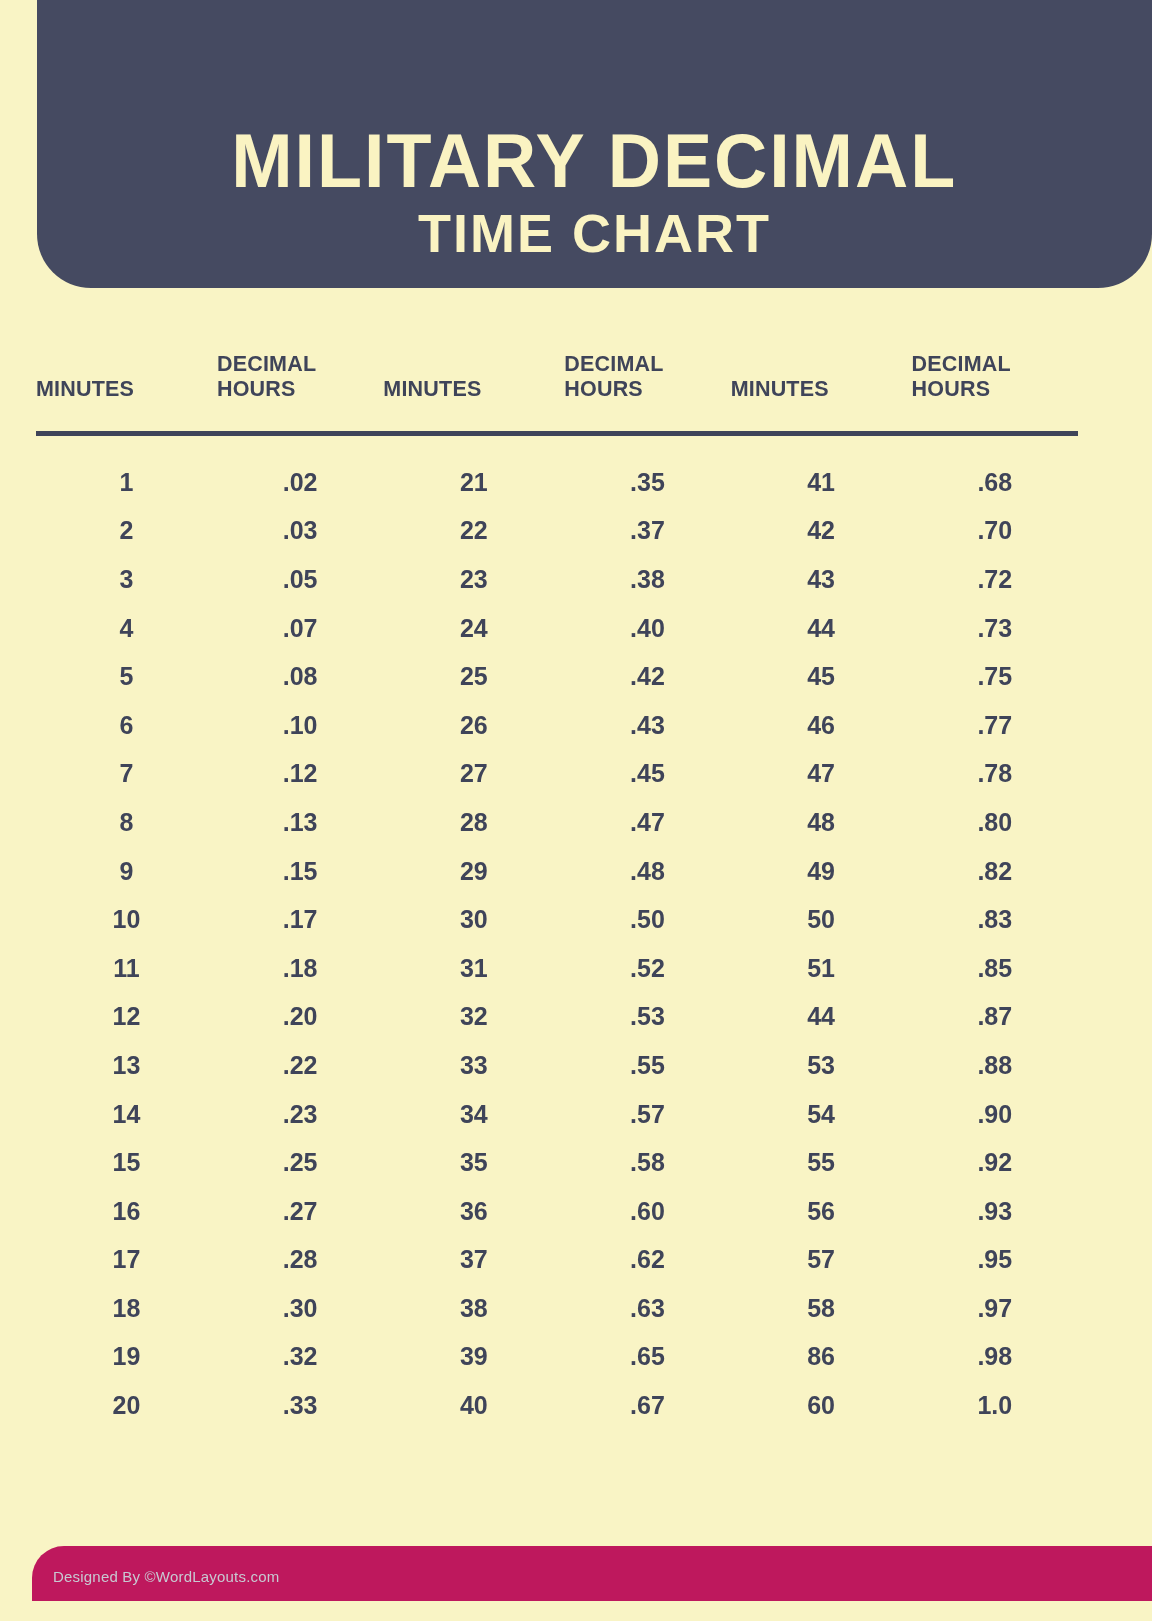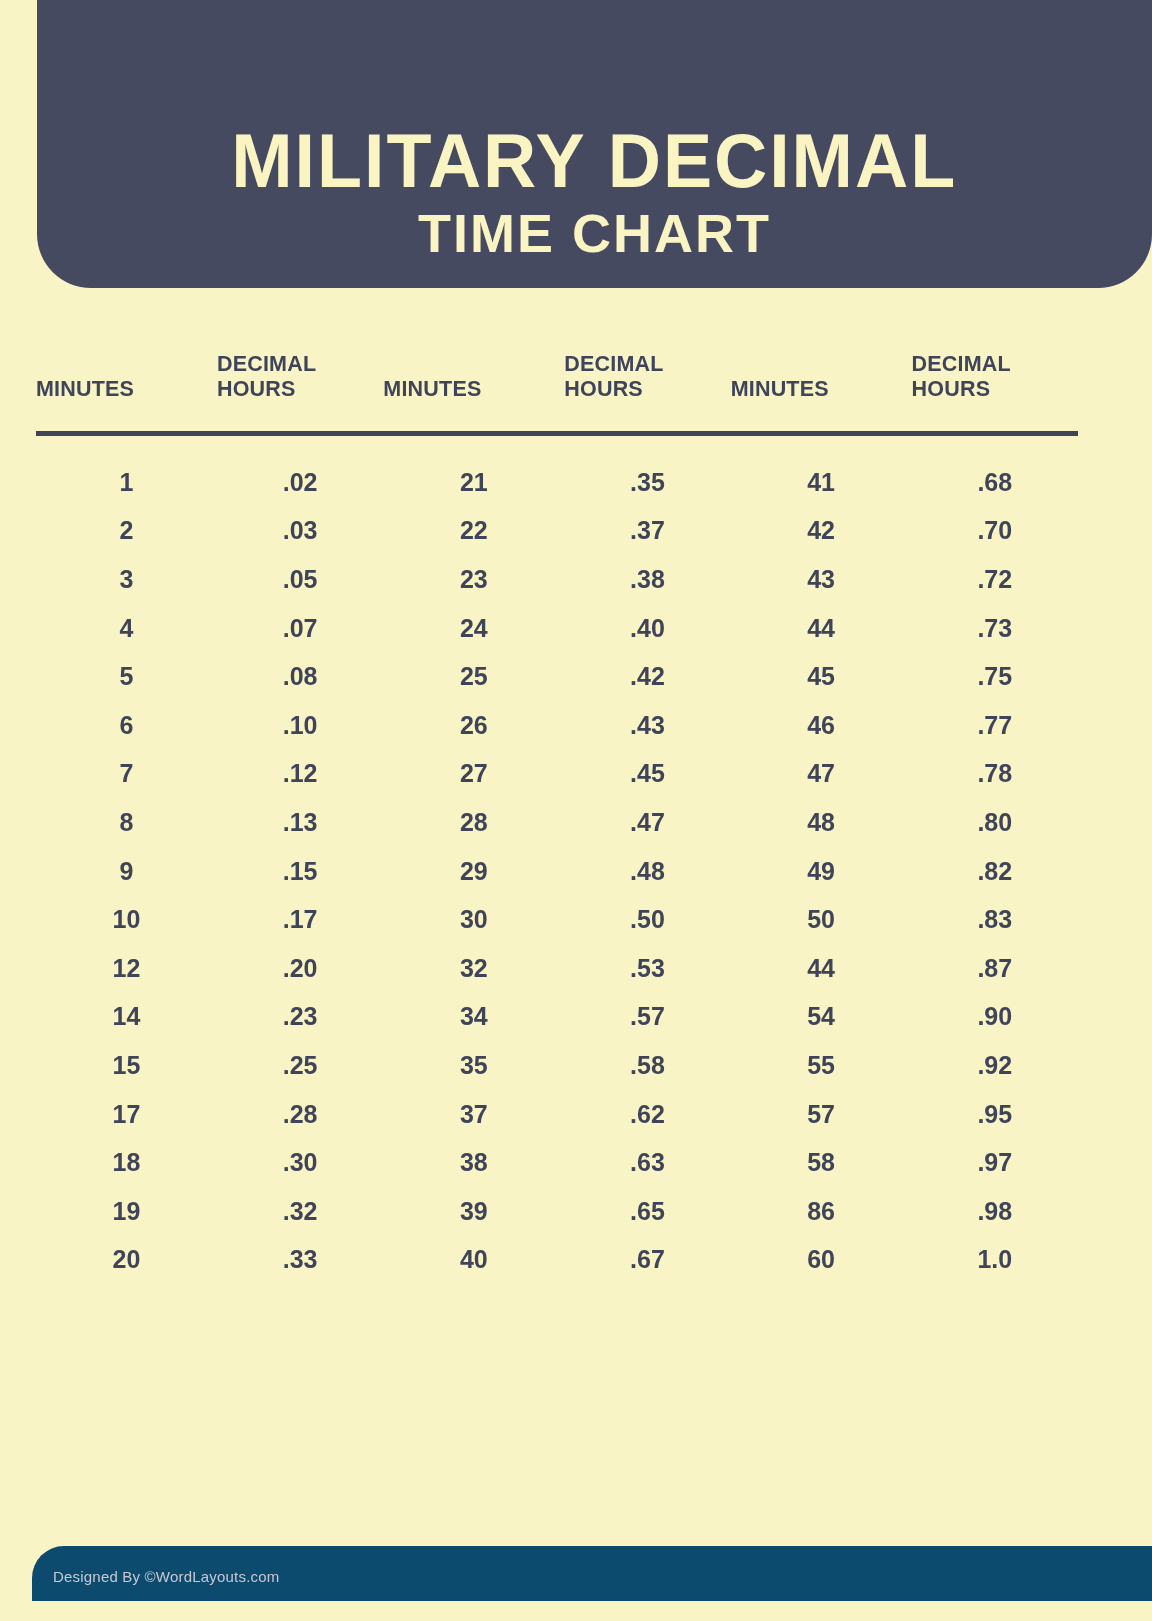--- a/index.html
+++ b/index.html
@@ -94,21 +94,21 @@
   col.c-min { width: 17.4%; }
   col.c-dec { width: 16.0%; }
 
   
   .footer-band {
     position: absolute;
     left: 32px;
     top: 1546px;
     width: 1120px;
     height: 55px;
-    background: #0c4a6e;
+    background: #be185d;
     border-radius: 32px 0 0 0;
     box-sizing: border-box;
   }
   .footer-credit {
     position: absolute;
     left: 21px;
     top: 22px;
     color: #c8c9d2;
     font-size: 15px;
     font-weight: normal;
@@ -219,44 +219,68 @@
         </tr>
         <tr>
           <td>10</td>
           <td>.17</td>
           <td>30</td>
           <td>.50</td>
           <td>50</td>
           <td>.83</td>
         </tr>
         <tr>
+          <td>11</td>
+          <td>.18</td>
+          <td>31</td>
+          <td>.52</td>
+          <td>51</td>
+          <td>.85</td>
+        </tr>
+        <tr>
           <td>12</td>
           <td>.20</td>
           <td>32</td>
           <td>.53</td>
           <td>44</td>
           <td>.87</td>
         </tr>
         <tr>
+          <td>13</td>
+          <td>.22</td>
+          <td>33</td>
+          <td>.55</td>
+          <td>53</td>
+          <td>.88</td>
+        </tr>
+        <tr>
           <td>14</td>
           <td>.23</td>
           <td>34</td>
           <td>.57</td>
           <td>54</td>
           <td>.90</td>
         </tr>
         <tr>
           <td>15</td>
           <td>.25</td>
           <td>35</td>
           <td>.58</td>
           <td>55</td>
           <td>.92</td>
         </tr>
         <tr>
+          <td>16</td>
+          <td>.27</td>
+          <td>36</td>
+          <td>.60</td>
+          <td>56</td>
+          <td>.93</td>
+        </tr>
+        <tr>
           <td>17</td>
           <td>.28</td>
           <td>37</td>
           <td>.62</td>
           <td>57</td>
           <td>.95</td>
         </tr>
         <tr>
           <td>18</td>
           <td>.30</td>

